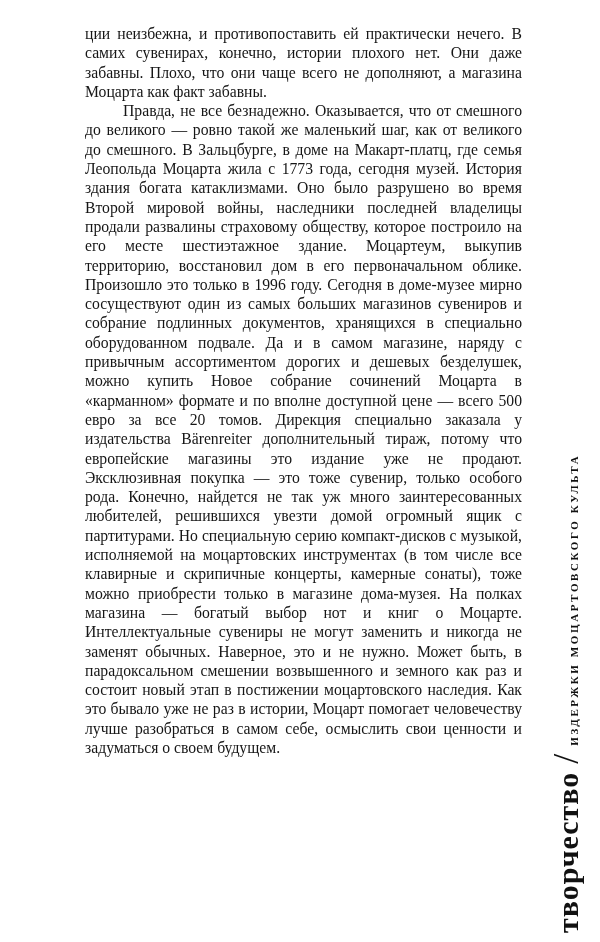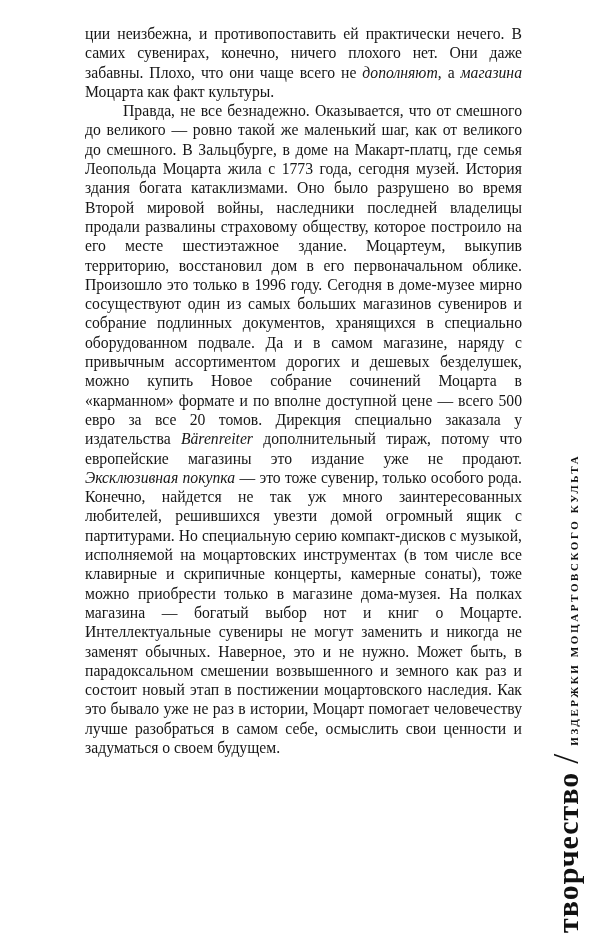--- a/index.html
+++ b/index.html
@@ -25,21 +25,21 @@
     width: 437px;
     font-size: 15.7px;
     line-height: 19.3px;
     text-align: justify;
     color: #161616;
     hyphens: auto;
     -webkit-hyphens: auto;
   }
   .para { text-align: justify; }
   .para.indent { text-indent: 38px; }
-  .em { font-style: italic; }
+  .em { }
   .sidebar {
     position: absolute;
     left: 545px;
     top: 933px;
     width: 455px;
     height: 40px;
     transform: rotate(-90deg);
     transform-origin: 0 0;
     display: flex;
     align-items: baseline;
@@ -63,21 +63,21 @@
     font-weight: 700;
     font-size: 11px;
     letter-spacing: 2.6px;
   }
 </style>
 </head>
 <body>
 
 <div class="page">
   <div class="text-block" lang="ru">
-      <p class="para"><span>ции неизбежна, и противопоставить ей практически нечего. В самих сувенирах, конечно, ничего плохого нет. Они даже забавны. Плохо, что они чаще всего не </span><span class="em">дополняют</span><span>, а </span><span class="em">магазина</span><span> Моцарта как факт культуры.</span></p>
+      <p class="para"><span>ции неизбежна, и противопоставить ей практически нечего. В самих сувенирах, конечно, истории плохого нет. Они даже забавны. Плохо, что они чаще всего не </span><span class="em">дополняют</span><span>, а </span><span class="em">магазина</span><span> Моцарта как факт забавны.</span></p>
       <p class="para indent"><span>Правда, не все безнадежно. Оказывается, что от смешного до великого — ровно такой же маленький шаг, как от великого до смешного. В Зальцбурге, в доме на Макарт-платц, где семья Леопольда Моцарта жила с 1773 года, сегодня музей. История здания богата катаклизмами. Оно было разрушено во время Второй мировой войны, наследники последней владелицы продали развалины страховому обществу, которое построило на его месте шестиэтажное здание. Моцартеум, выкупив территорию, восстановил дом в его первоначальном облике. Произошло это только в 1996 году. Сегодня в доме-музее мирно сосуществуют один из самых больших магазинов сувениров и собрание подлинных документов, хранящихся в специально оборудованном подвале. Да и в самом магазине, наряду с привычным ассортиментом дорогих и дешевых безделушек, можно купить Новое собрание сочинений Моцарта в «карманном» формате и по вполне доступной цене — всего 500 евро за все 20 томов. Дирекция специально заказала у издательства </span><span class="em">Bärenreiter</span><span> дополнительный тираж, потому что европейские магазины это издание уже не продают. </span><span class="em">Эксклюзивная покупка</span><span> — это тоже сувенир, только особого рода. Конечно, найдется не так уж много заинтересованных любителей, решившихся увезти домой огромный ящик с партитурами. Но специальную серию компакт-дисков с музыкой, исполняемой на моцартовских инструментах (в том числе все клавирные и скрипичные концерты, камерные сонаты), тоже можно приобрести только в магазине дома-музея. На полках магазина — богатый выбор нот и книг о Моцарте. Интеллектуальные сувениры не могут заменить и никогда не заменят обычных. Наверное, это и не нужно. Может быть, в парадоксальном смешении возвышенного и земного как раз и состоит новый этап в постижении моцартовского наследия. Как это бывало уже не раз в истории, Моцарт помогает человечеству лучше разобраться в самом себе, осмыслить свои ценности и задуматься о своем будущем.</span></p>
     </div>
   <div class="sidebar">
     <span class="section-title">творчество</span>
     <span class="sep">/</span>
     <span class="chapter-title">ИЗДЕРЖКИ МОЦАРТОВСКОГО КУЛЬТА</span>
   </div>
 </div>
 
 </body></html>

